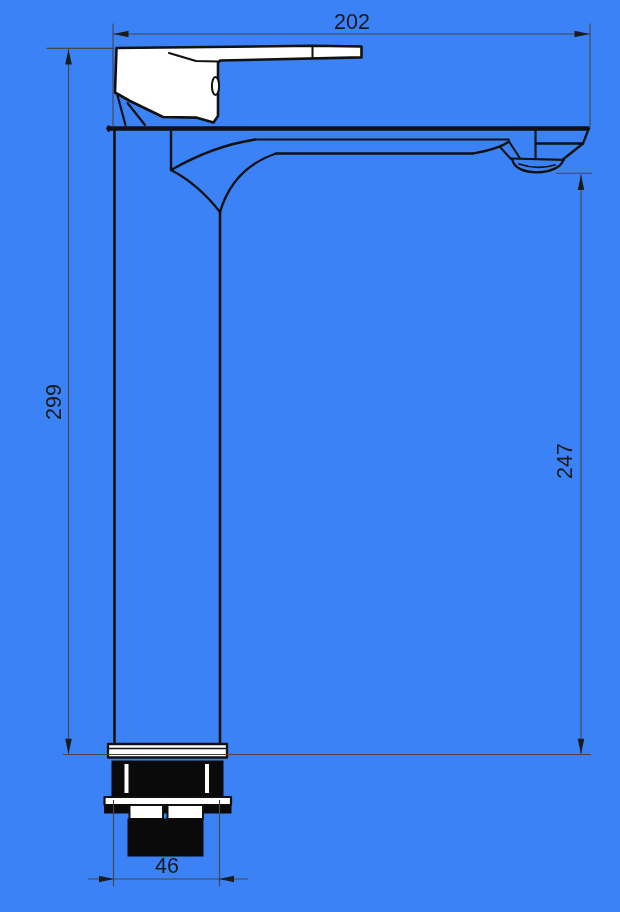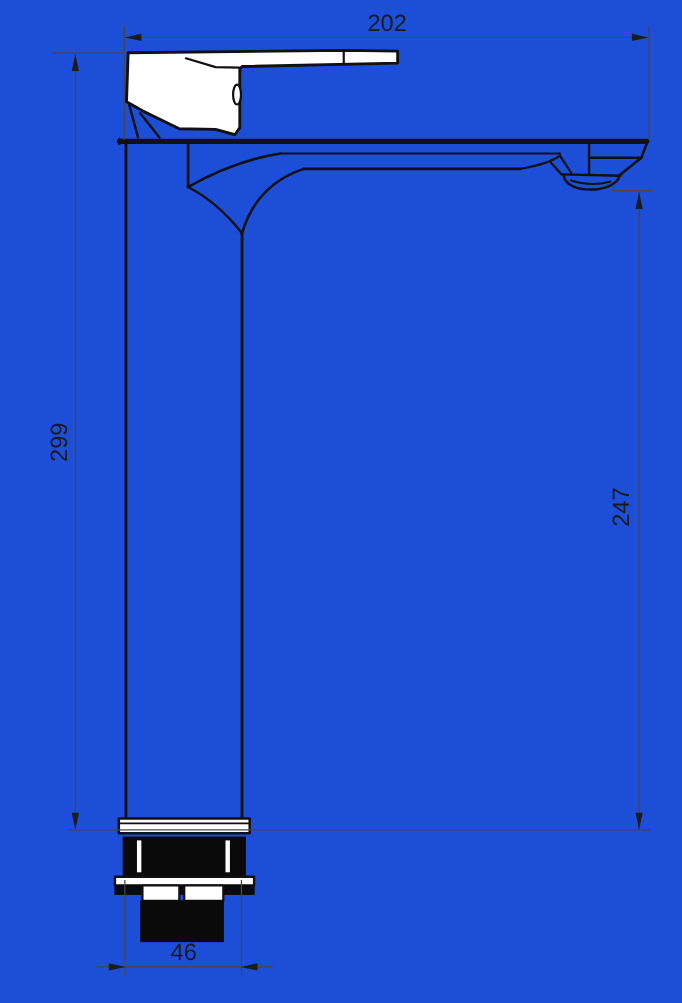--- a/index.html
+++ b/index.html
@@ -1,16 +1,16 @@
 <!DOCTYPE html>
 <html><head>
 <meta charset="utf-8">
 <style>
   html,body{margin:0;padding:0;background:#ffffff;}
-  .stage{width:620px;height:912px;background:#1d4ed8;position:relative;overflow:hidden;}
+  .stage{width:620px;height:912px;background:#3b82f6;position:relative;overflow:hidden;}
   svg{display:block;}
   .dim-text{
     font-family:"Liberation Sans", sans-serif;
     font-size:21.5px;
     fill:#1a1a1a;
     letter-spacing:0px;
   }
   .outline{stroke:#111111;fill:none;stroke-linecap:round;stroke-linejoin:round;}
   .solid{fill:#0a0a0a;stroke:#0a0a0a;stroke-width:1;}
   .whitefill{fill:#ffffff;}

